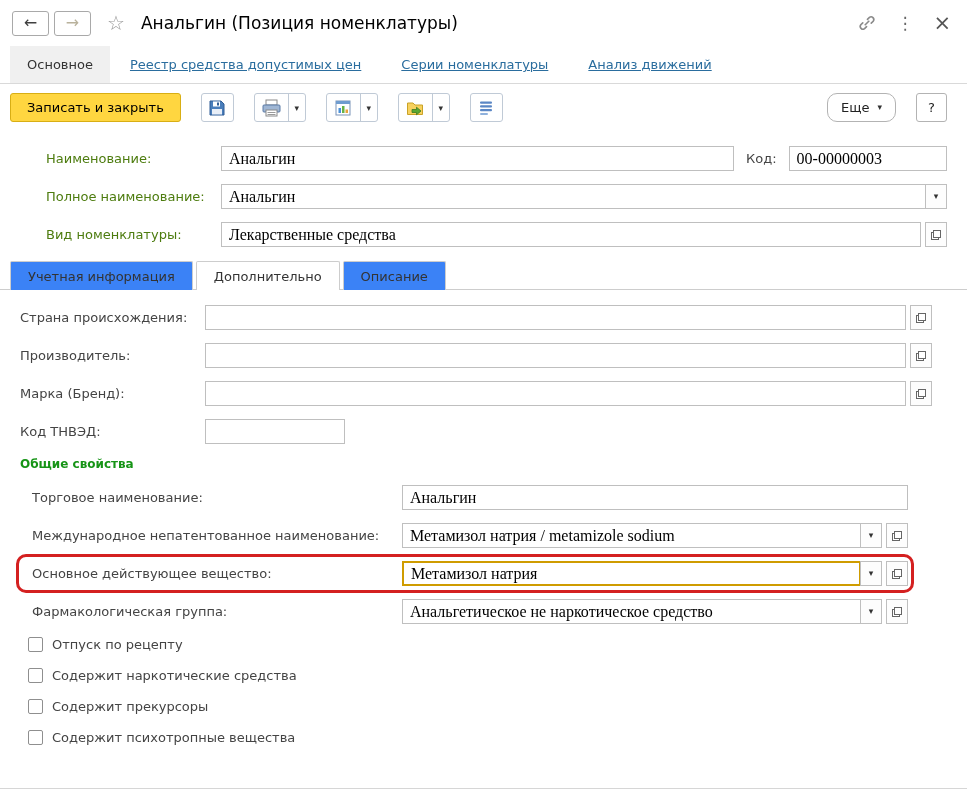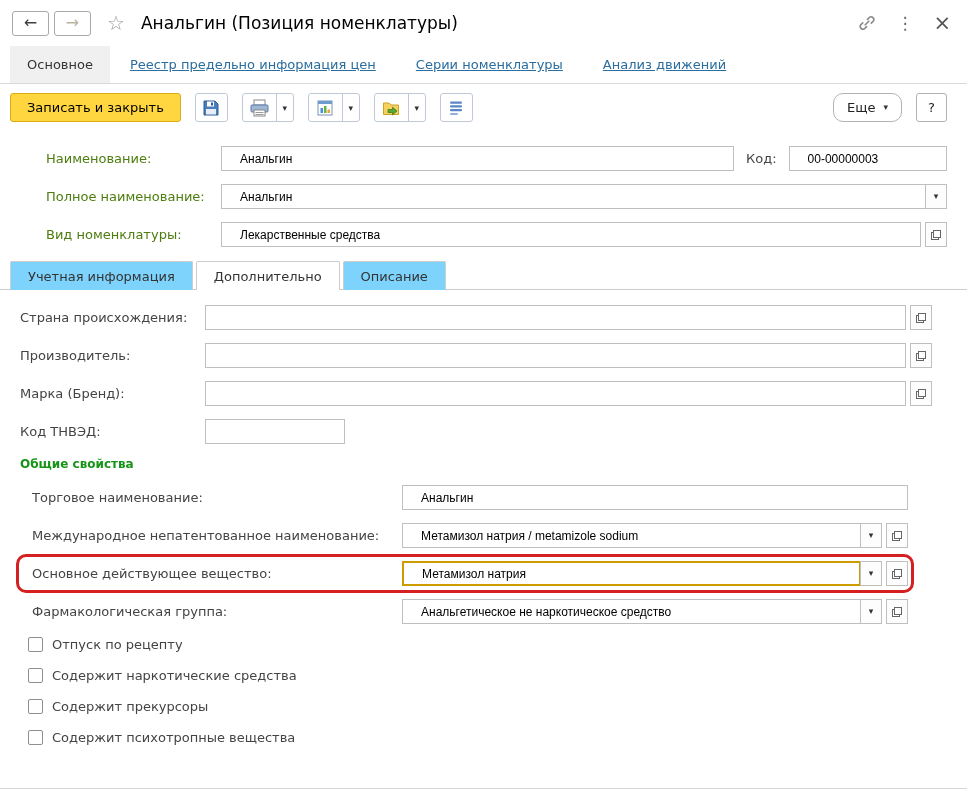--- a/index.html
+++ b/index.html
@@ -25,56 +25,56 @@
   .tb-glyph { font-size: 17px; color: #666; cursor: pointer; line-height: 1; }
   .close-x { font-size: 21px; color: #555; }
 
   
   .navbar { display: flex; align-items: stretch; height: 38px; border-bottom: 1px solid #d9d9d9; padding: 0 10px; }
   .main-tab { background: #f0f0f0; padding: 0 17px; display: flex; align-items: center; color: #333; cursor: pointer; }
   .nav-links { display: flex; align-items: center; gap: 40px; margin-left: 20px; }
   .nav-links a { color: var(--link_blue, #2a6d9e); text-decoration: underline; cursor: pointer; white-space: nowrap; }
 
   
-  .toolbar { display: flex; align-items: center; padding: 9px 20px 10px 10px; gap: 14px; }
+  .toolbar { display: flex; align-items: center; padding: 9px 20px 10px 10px; gap: 20px; }
   .btn-primary { background: var(--accent_yellow, #ffd640); border: 1px solid var(--accent_yellow_border, #d8ae14);
                  border-radius: 3px; height: 29px; padding: 0 16px; font-size: 13px; color: #000;
                  cursor: pointer; font-family: inherit; }
   .icon-btn, .split-btn { height: 29px; border: 1px solid #c0cad6; border-radius: 3px; background: #fff;
                           display: flex; align-items: center; cursor: pointer; padding: 0; }
   .icon-btn { width: 33px; justify-content: center; }
   .seg-icon { width: 33px; height: 100%; display: flex; align-items: center; justify-content: center; }
   .seg-arrow { width: 17px; height: 100%; display: flex; align-items: center; justify-content: center;
                border-left: 1px solid #c0cad6; font-size: 9px; color: #333; }
   .tb-spacer { flex: 1; }
   .btn-more { height: 29px; border: 1px solid #b3b3b3; border-radius: 10px; background: #fff;
               padding: 0 13px; display: flex; align-items: center; gap: 8px; cursor: pointer; font-size: 13px; color: #222; }
   .dd-glyph { font-size: 9px; color: #333; line-height: 1; }
   .btn-help { width: 31px; height: 29px; border: 1px solid #b3b3b3; border-radius: 3px; background: #fff;
               display: flex; align-items: center; justify-content: center; cursor: pointer; color: #222; }
 
   
   .form-top { padding: 14px 20px 0 10px; }
   .frow { display: flex; align-items: center; margin-bottom: 13px; }
   .flabel { width: 175px; flex: none; color: #4d7c0f; margin-left: 36px; }
-  input.tf { height: 25px; border: 1px solid #bfbfbf; padding: 0 18px; background: #fff; color: #000;
-             font-family: Liberation Sans, sans-serif; font-size: 12px; outline: none; }
+  input.tf { height: 25px; border: 1px solid #bfbfbf; padding: 0 7px; background: #fff; color: #000;
+             font-family: Liberation Serif, serif; font-size: 16px; outline: none; }
   .name-input { width: 513px; }
   .code-label { margin: 0 12px 0 12px; color: #444; white-space: nowrap; }
   .code-input { flex: 1; min-width: 0; }
   .fgroup { flex: 1; display: flex; align-items: center; }
   .fgroup input.tf { flex: 1; min-width: 0; }
   .fg-btn { width: 22px; height: 25px; flex: none; background: #fdfdfd; border: 1px solid #bfbfbf;
             display: flex; align-items: center; justify-content: center; cursor: pointer; }
   .fg-btn.joined { margin-left: -1px; }
   .fg-btn.sep { margin-left: 4px; }
 
   
   .tabstrip { display: flex; padding-left: 10px; border-bottom: 1px solid #cdcdcd; margin-top: 2px; }
-  .tab { padding: 7px 17px 6px; background: #7dd3fc; border: 1px solid #cdcdcd; border-bottom: none;
+  .tab { padding: 7px 17px 6px; background: #3b82f6; border: 1px solid #cdcdcd; border-bottom: none;
          margin-right: 3px; color: #333; cursor: pointer; position: relative; top: 1px;
          border-radius: 2px 2px 0 0; }
   .tab.active { background: #fff; z-index: 2; }
 
   
   .panel { padding: 15px 35px 0 20px; }
   .prow { display: flex; align-items: center; margin-bottom: 13px; position: relative; }
   .prow.s2 { margin-right: 24px; margin-left: 12px; }
   .plabel { width: 185px; flex: none; color: #444; }
   .plabel2 { width: 370px; flex: none; color: #444; }
@@ -118,21 +118,21 @@
         </svg>
       </span>
       <span class="tb-glyph">⋮</span>
       <span class="tb-glyph close-x">×</span>
     </div>
   </div>
 
   <div class="navbar">
     <div class="main-tab">Основное</div>
     <div class="nav-links">
-      <a>Реестр предельно информация цен</a>
+      <a>Реестр средства допустимых цен</a>
       <a>Серии номенклатуры</a>
       <a>Анализ движений</a>
     </div>
   </div>
 
   <div class="toolbar">
     <button class="btn-primary">Записать и закрыть</button>
 
     <div class="icon-btn">
       <span>

